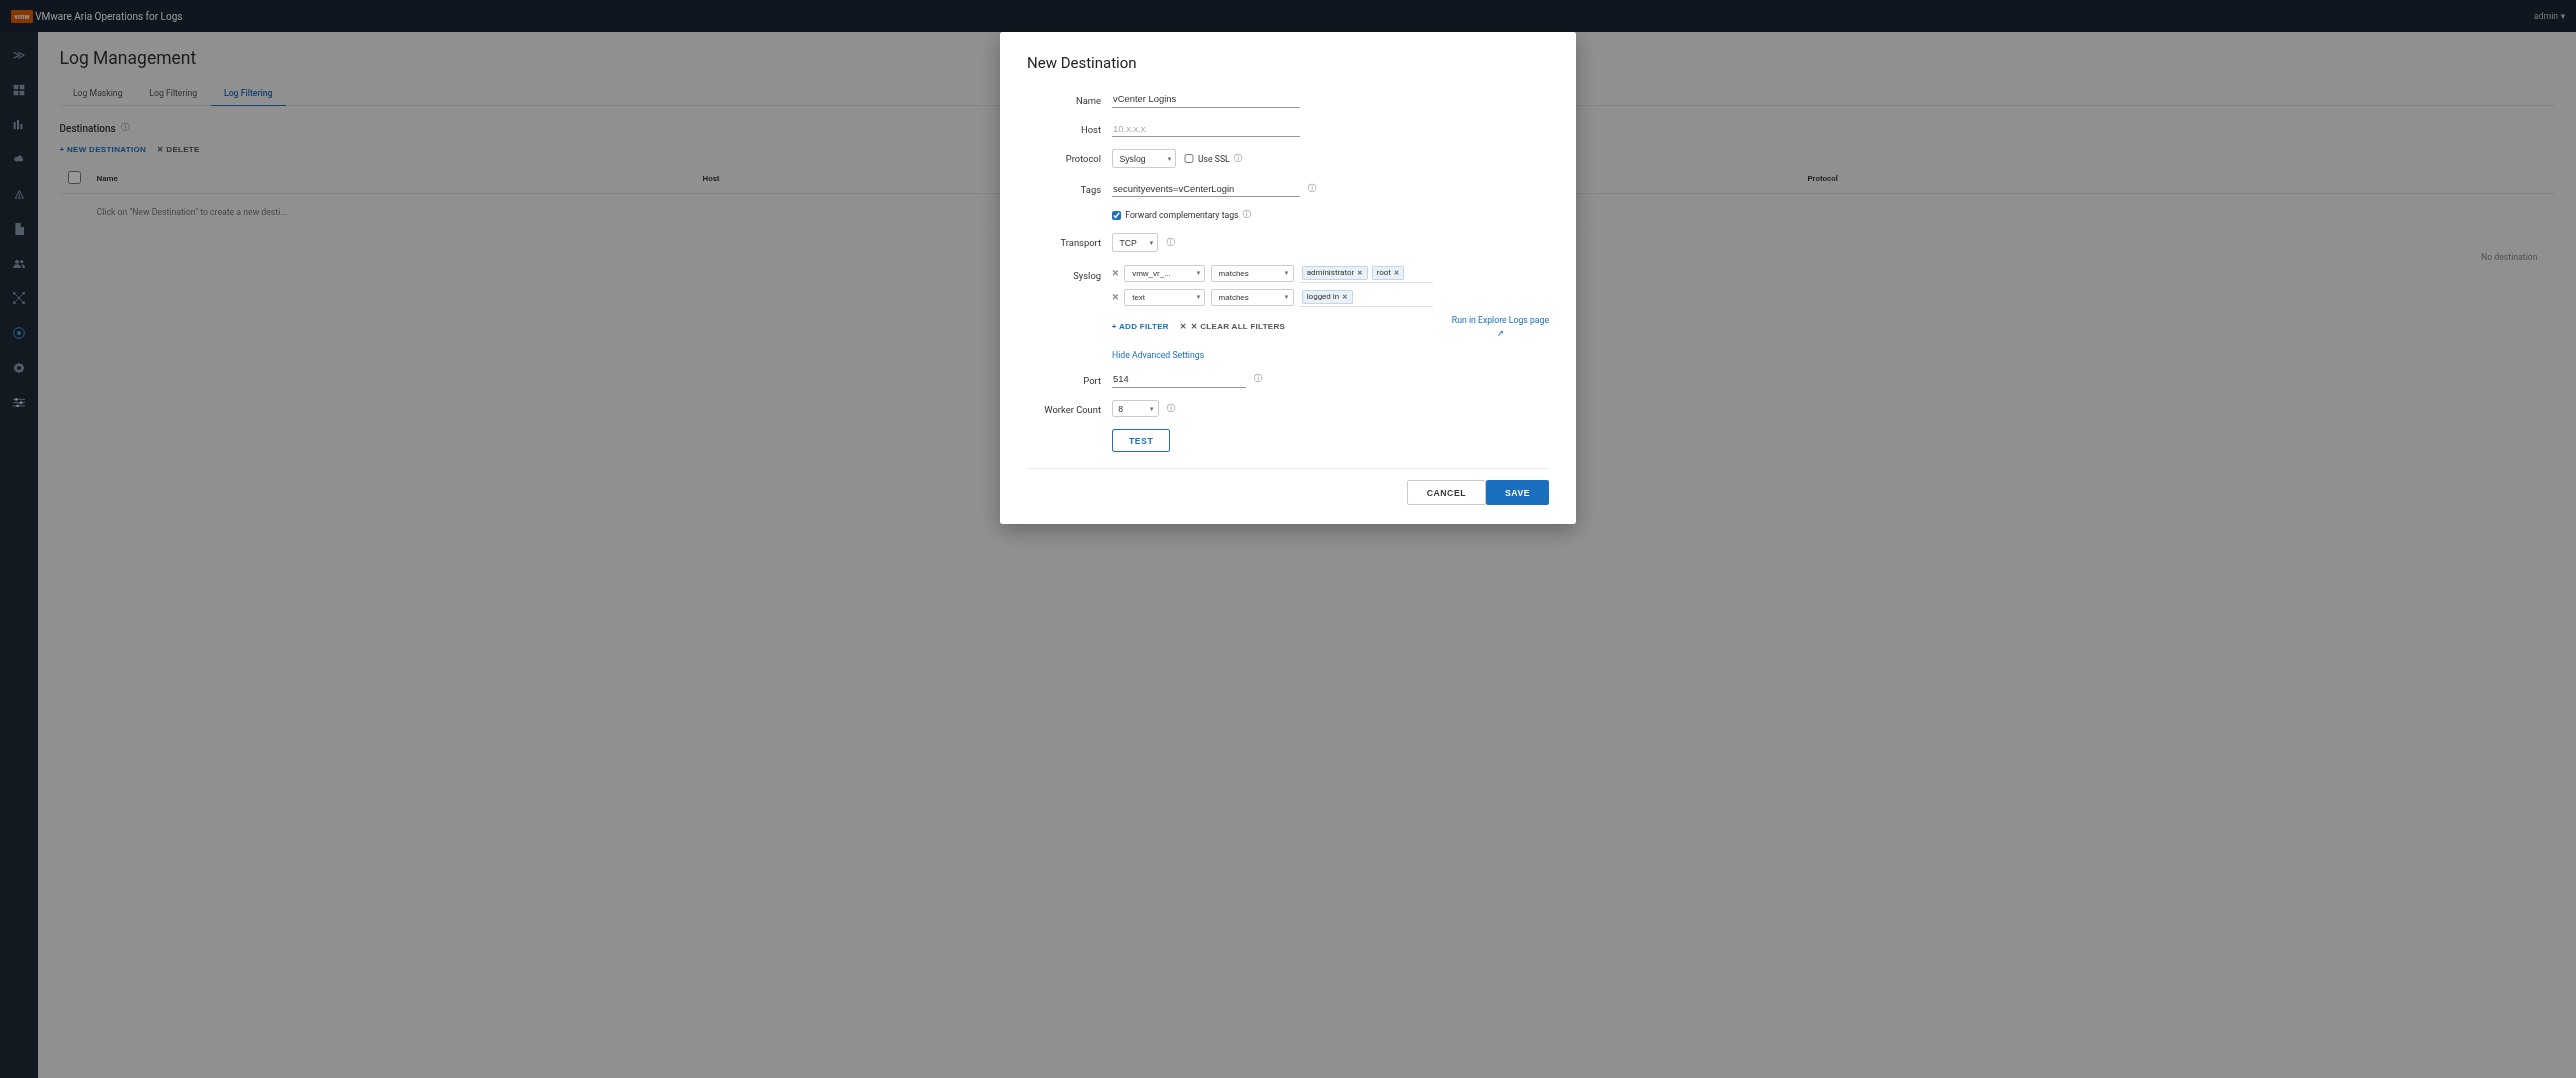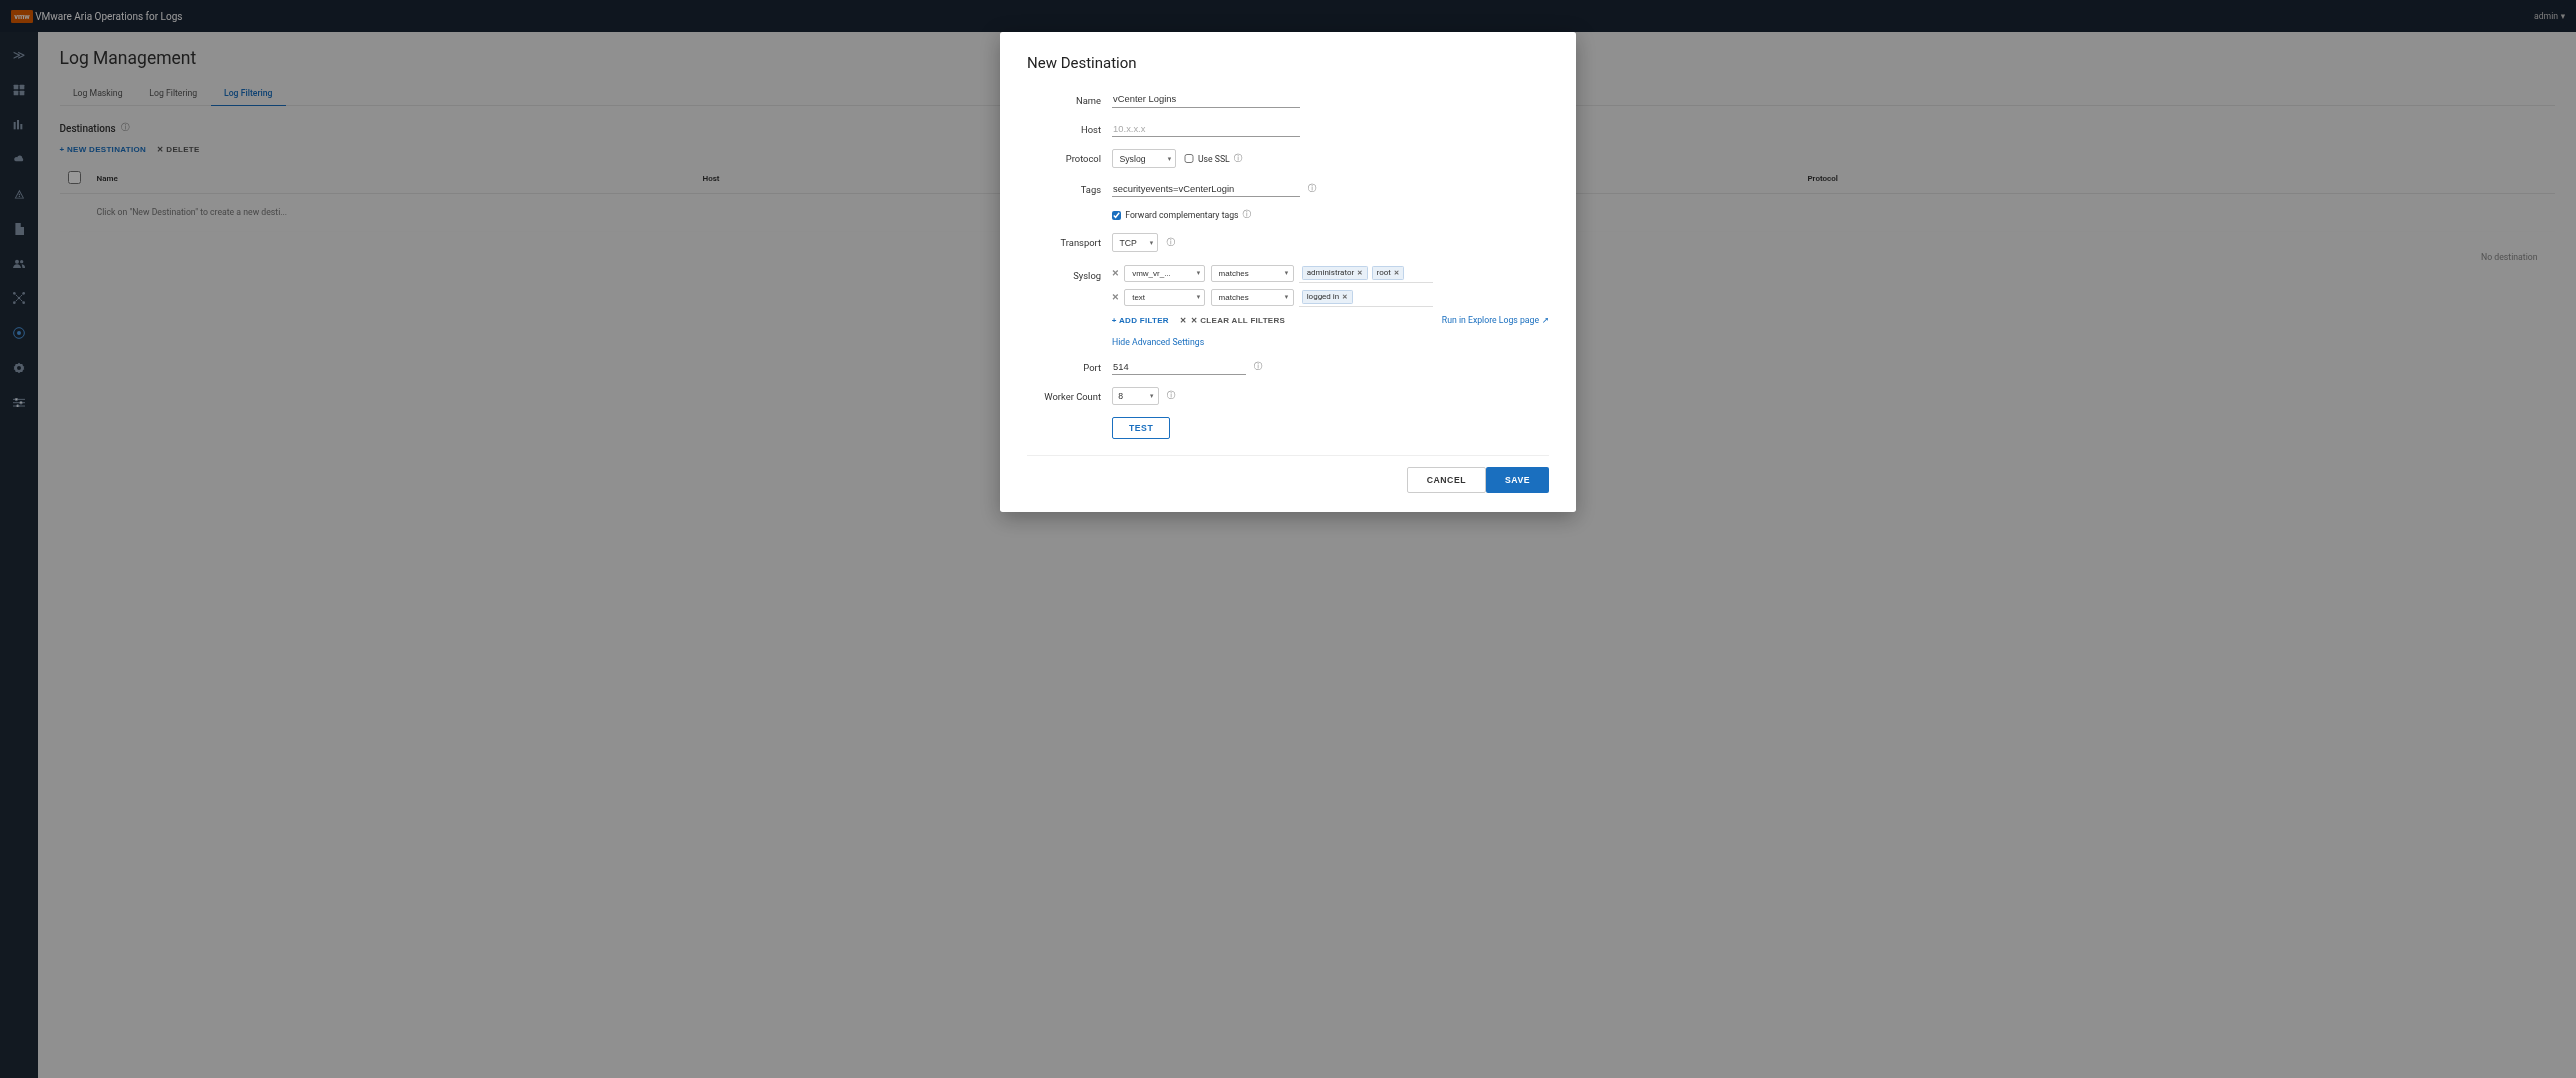--- a/index.html
+++ b/index.html
@@ -391,20 +391,21 @@
       gap: 2.7px;
     }
     .run-explore-link {
       font-size: 8.7px;
       color: #1a6fbf;
       cursor: pointer;
       text-decoration: none;
       display: flex;
       align-items: center;
       gap: 2.7px;
+      flex-direction: column;
     }
 
     
     .hide-advanced {
       font-size: 8.7px;
       color: #1a6fbf;
       cursor: pointer;
       margin-top: 2.7px;
       margin-bottom: 10.8px;
     }

